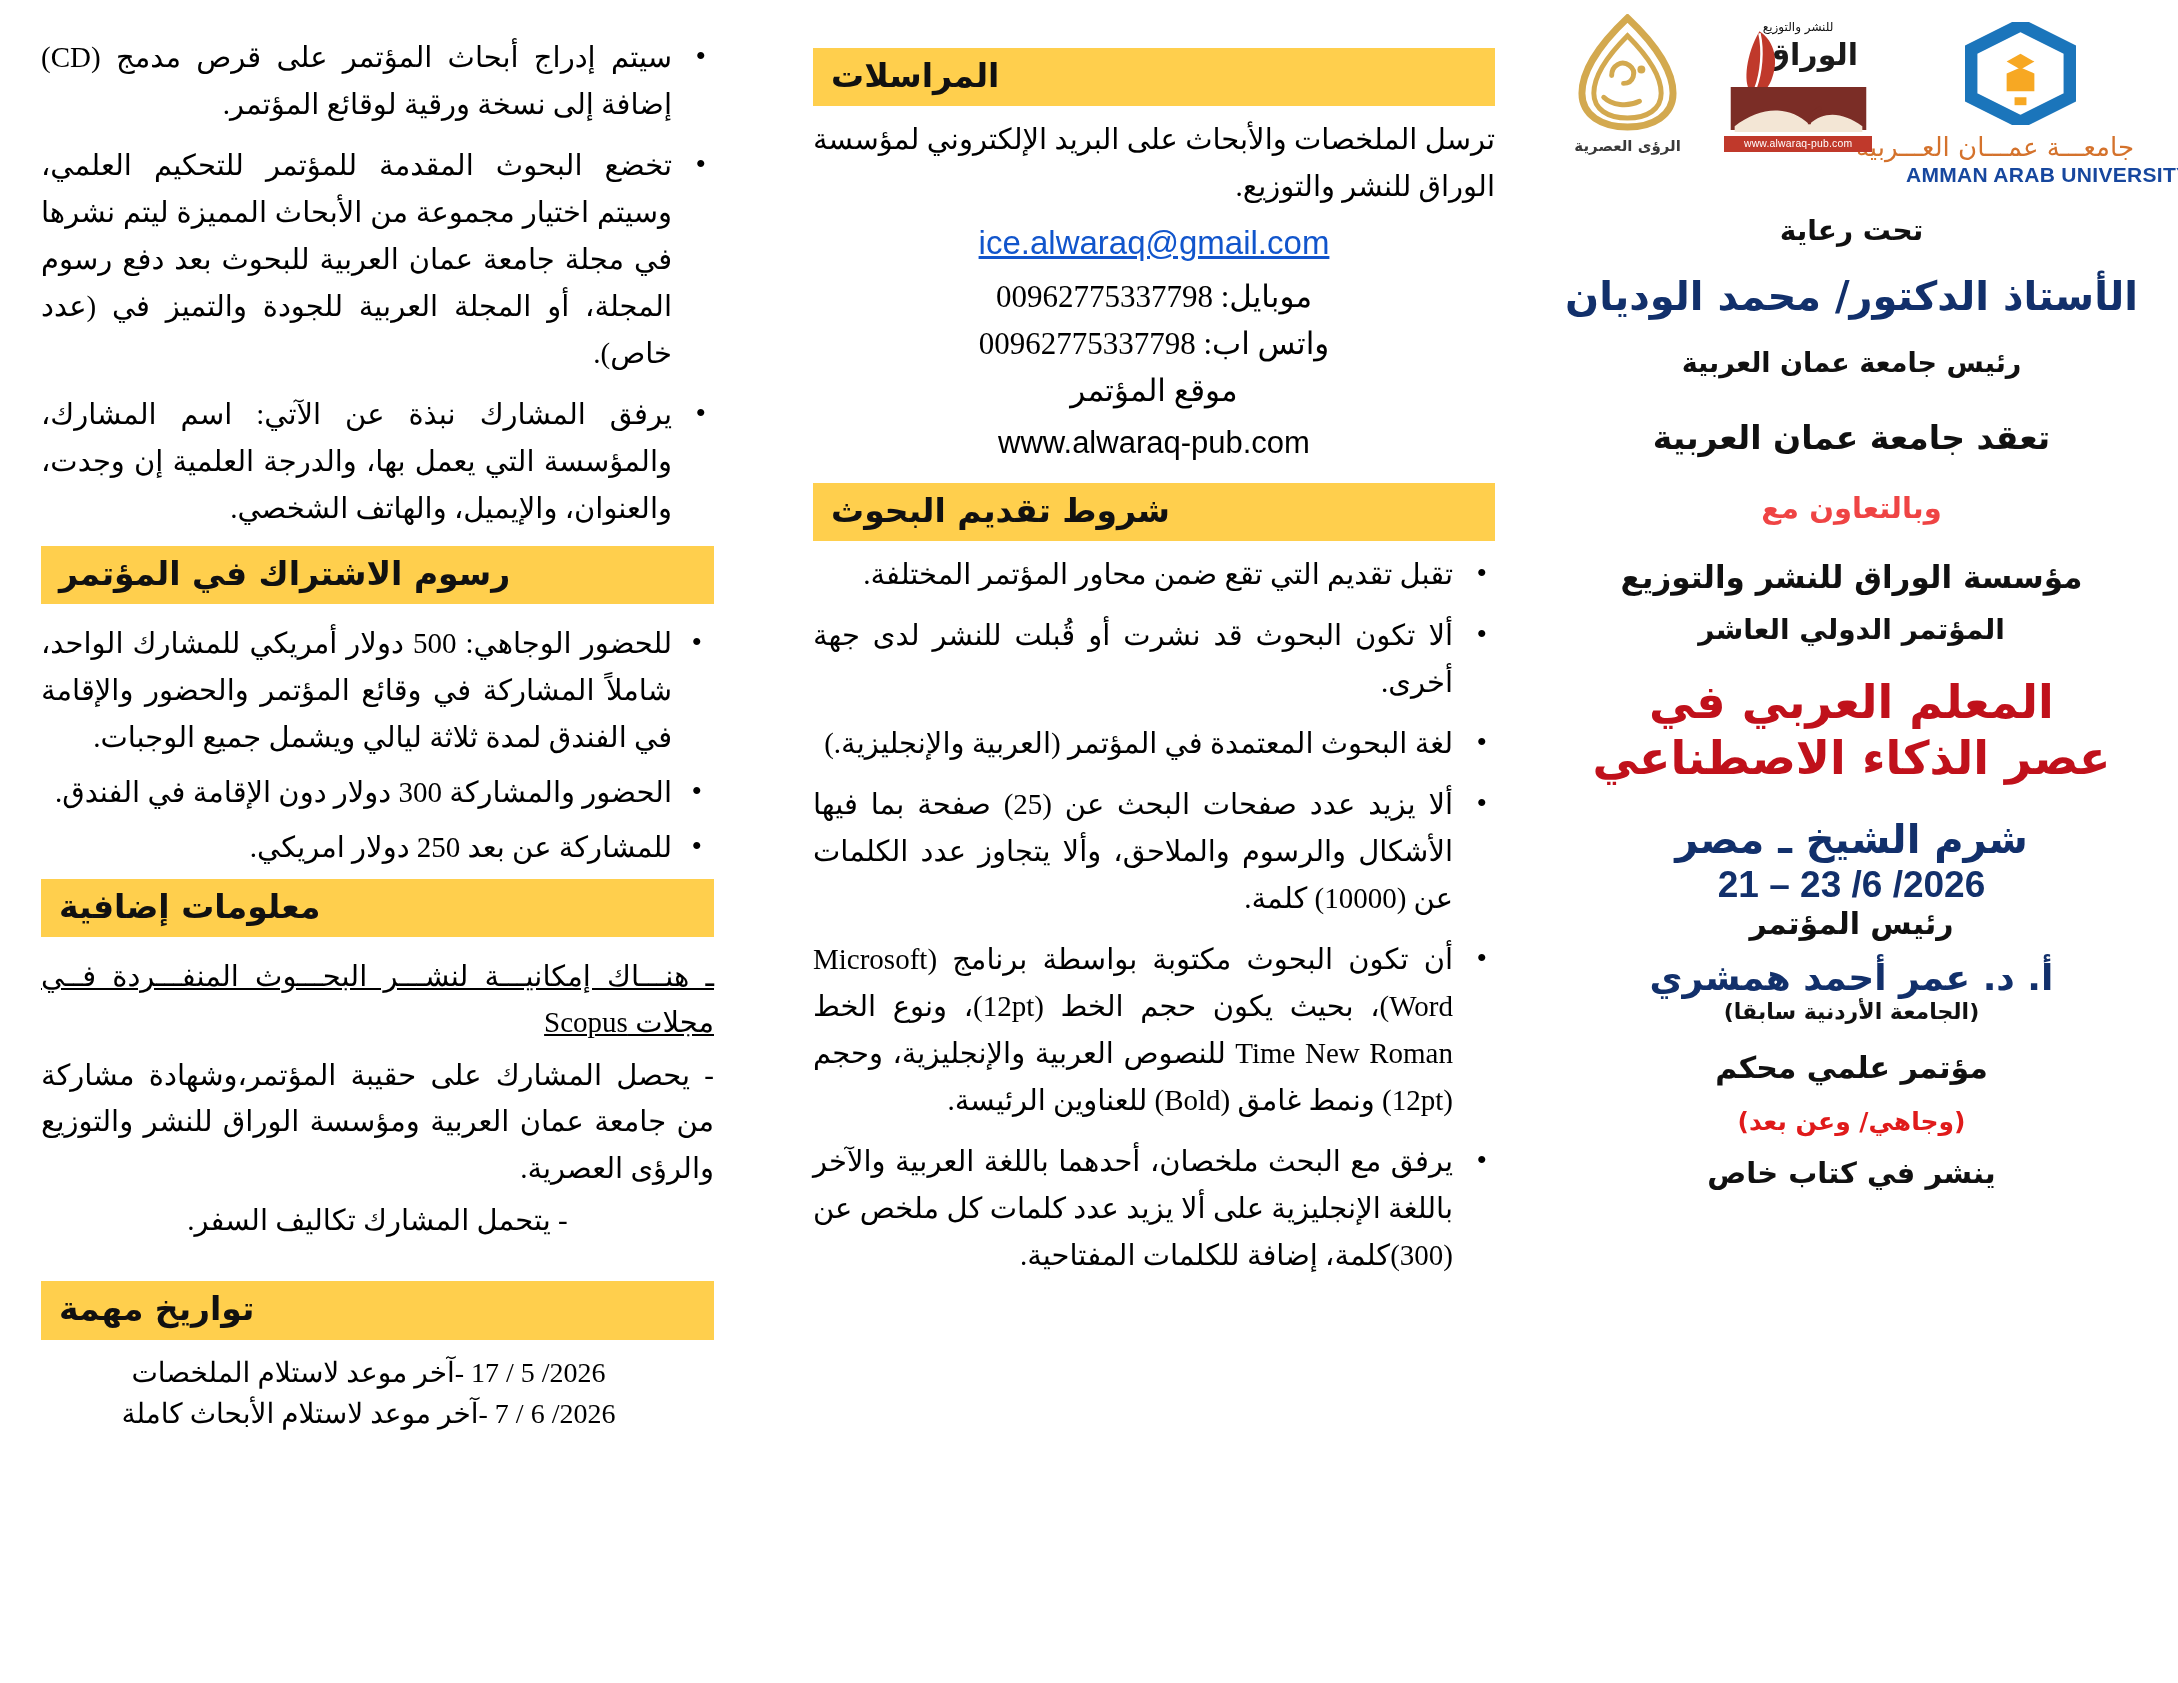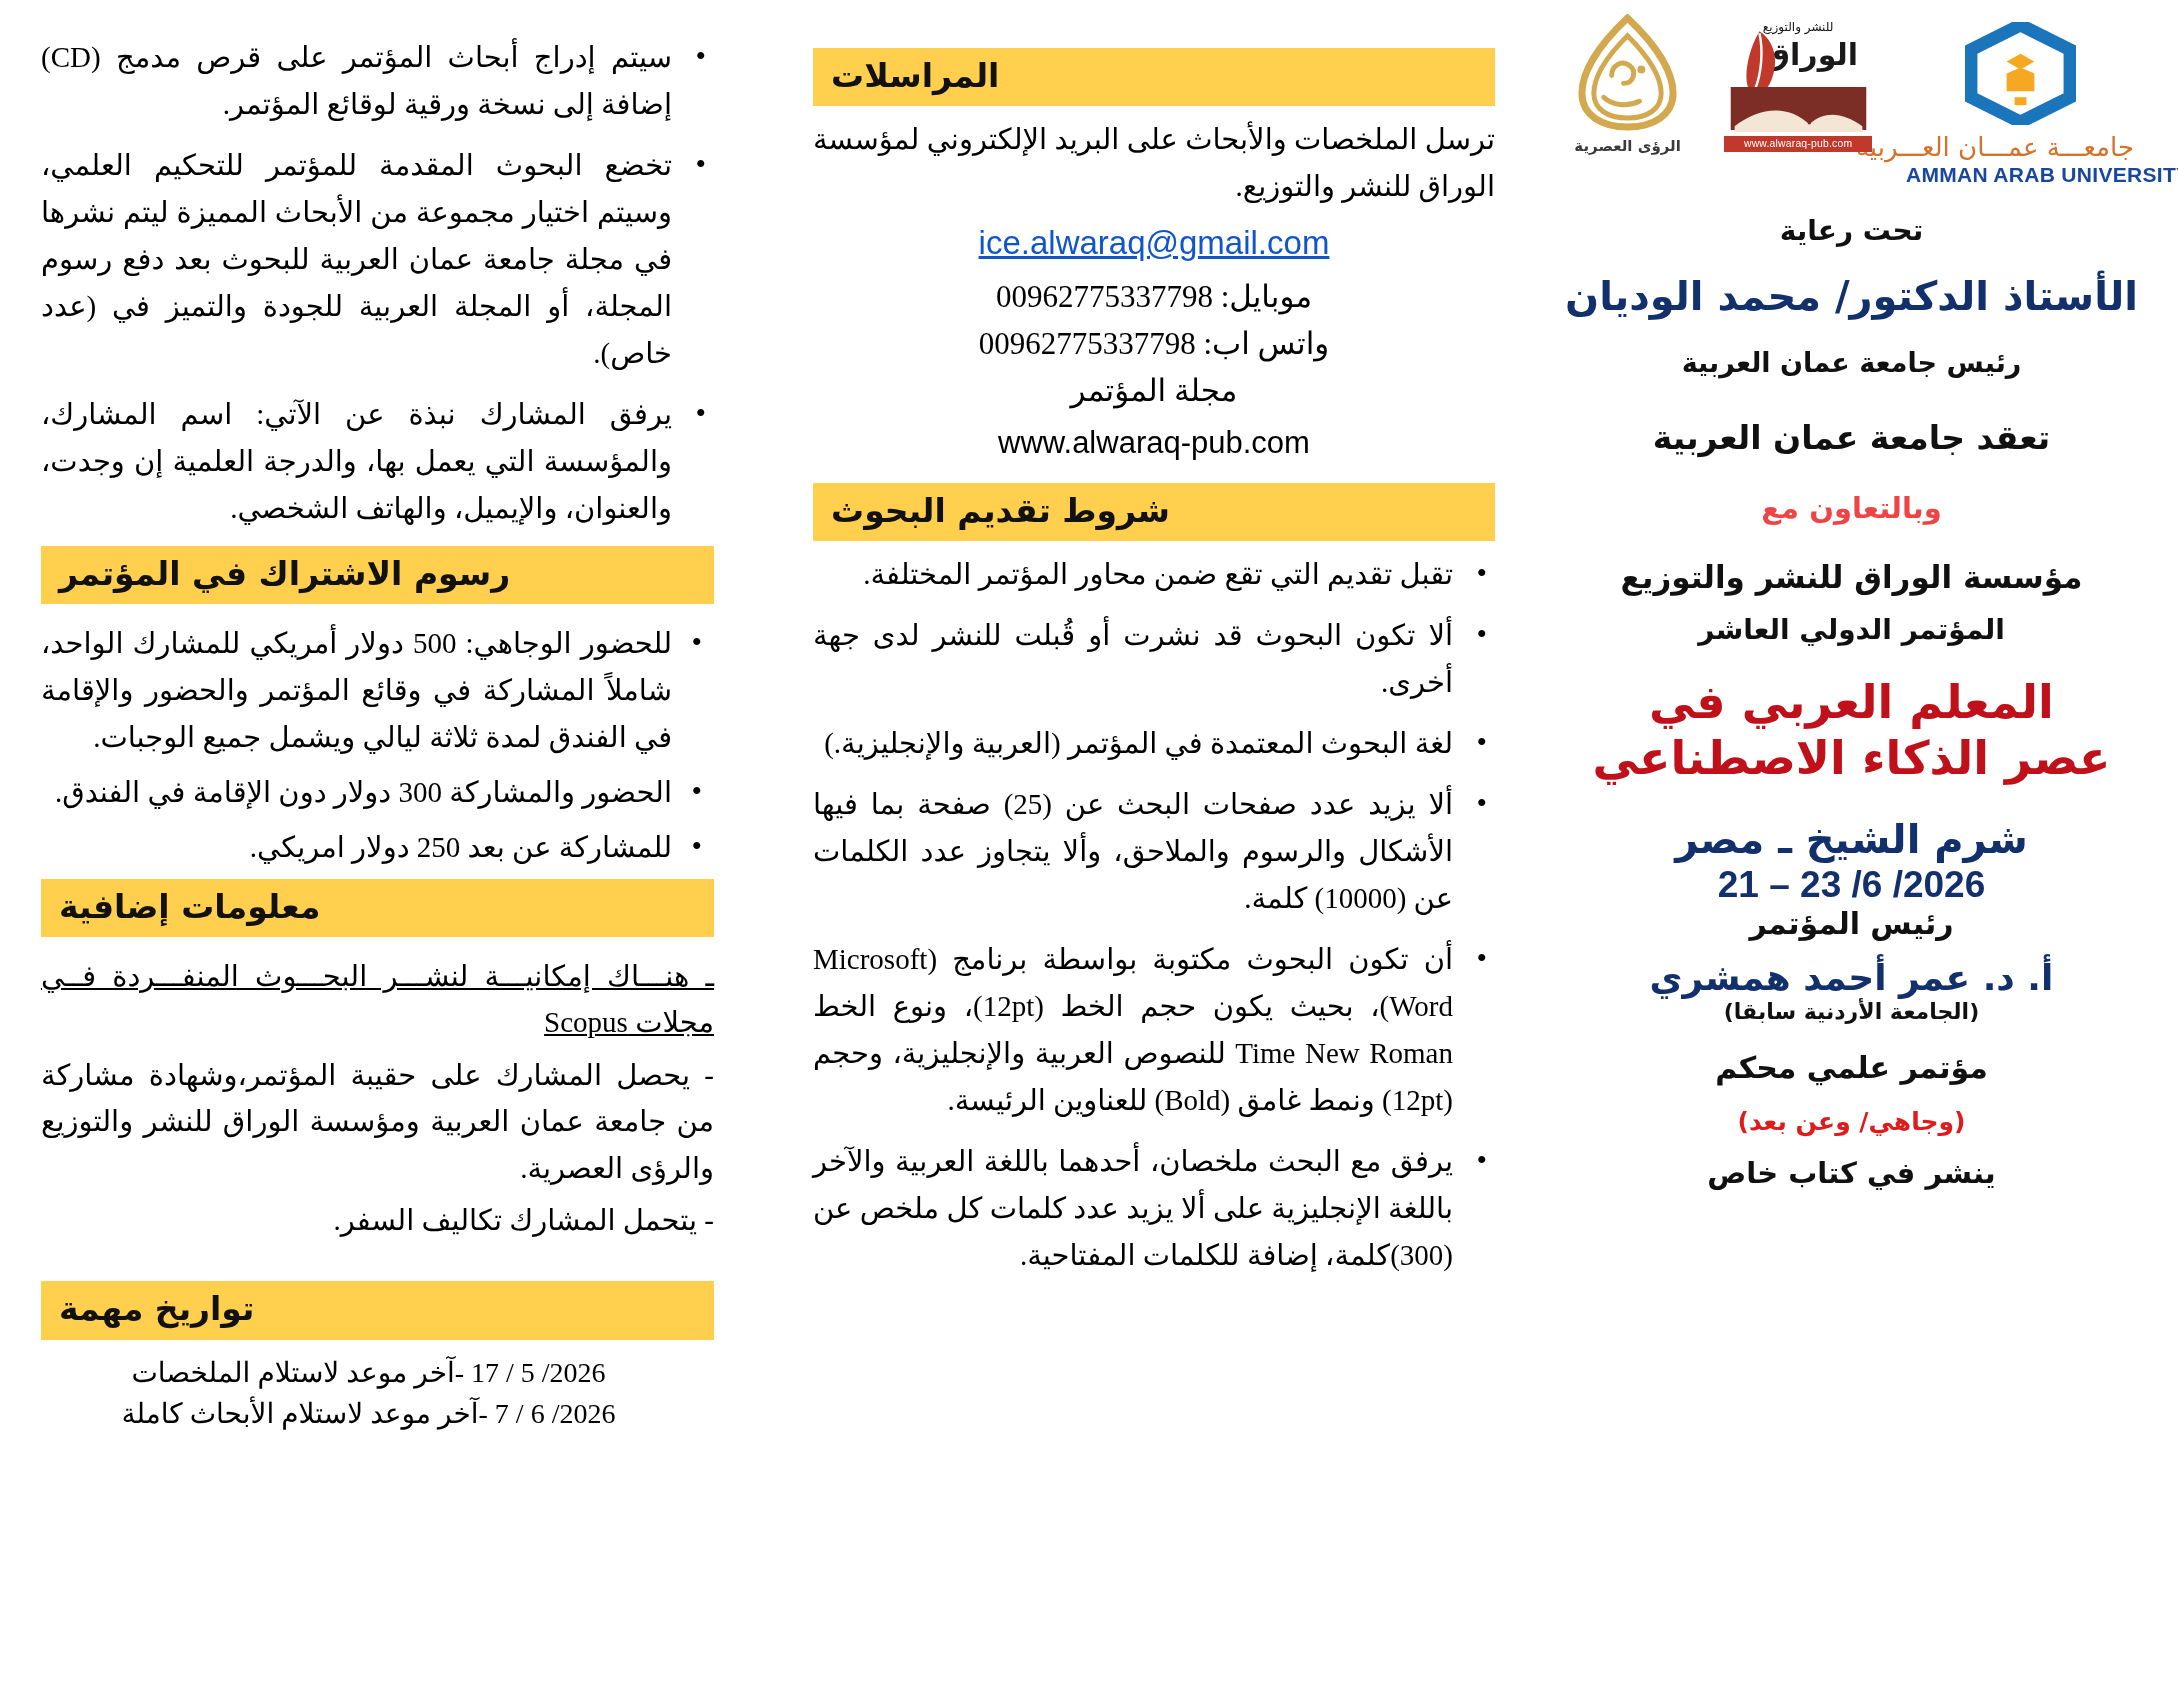--- a/index.html
+++ b/index.html
@@ -328,21 +328,21 @@
 
   .dash-item {
     font-family: "Liberation Serif", serif;
     font-size: 29px;
     line-height: 1.6;
     direction: rtl;
     text-align: justify;
     margin-bottom: 6px;
   }
   .dash-item.u { text-decoration: underline; }
-  .dash-item.right { text-align: right; }
+  .dash-item.right { text-align: center; }
 
   .date-line {
     font-family: "Liberation Serif", serif;
     font-size: 28px;
     direction: rtl;
     text-align: center;
     margin-bottom: 8px;
     white-space: nowrap;
   }
   .date-line .d { direction: ltr; unicode-bidi: embed; display: inline-block; margin-right: 18px; }
@@ -440,21 +440,21 @@
     <div class="contact-line">
       <span>موبايل:</span>
       <span class="num">00962775337798</span>
     </div>
 
     <div class="contact-line">
       <span>واتس اب:</span>
       <span class="num">00962775337798</span>
     </div>
 
-    <div class="contact-line">مجلة المؤتمر</div>
+    <div class="contact-line">موقع المؤتمر</div>
     <div class="website">www.alwaraq-pub.com</div>
 
     <div class="bar">شروط تقديم البحوث</div>
 
     <ul class="blist">
       <li>تقبل تقديم التي تقع ضمن محاور المؤتمر المختلفة.</li>
       <li>ألا تكون البحوث قد نشرت أو قُبلت للنشر لدى جهة أخرى.</li>
       <li>لغة البحوث المعتمدة في المؤتمر (العربية والإنجليزية.)</li>
       <li>ألا يزيد عدد صفحات البحث عن (25) صفحة بما فيها الأشكال والرسوم والملاحق، وألا يتجاوز عدد الكلمات عن (10000) كلمة.</li>
       <li>أن تكون البحوث مكتوبة بواسطة برنامج (Microsoft Word)، بحيث يكون حجم الخط (12pt)، ونوع الخط Time New Roman للنصوص العربية والإنجليزية، وحجم (12pt) ونمط غامق (Bold) للعناوين الرئيسة.</li>

